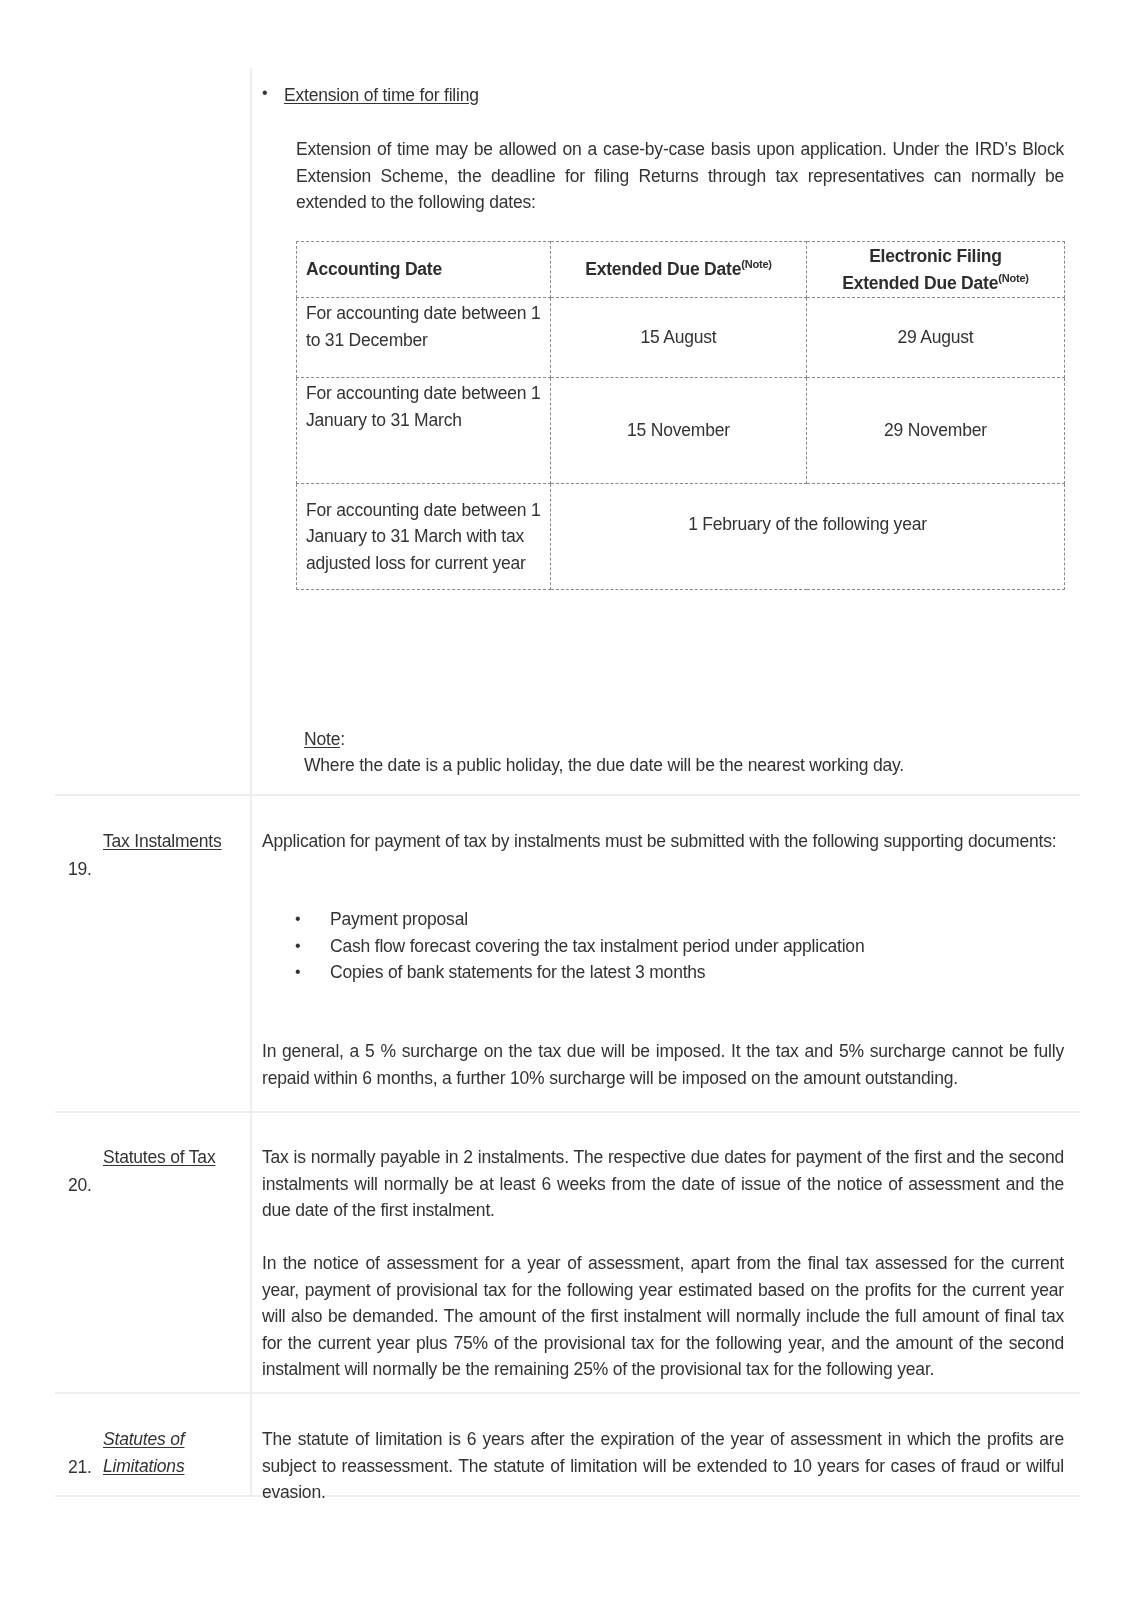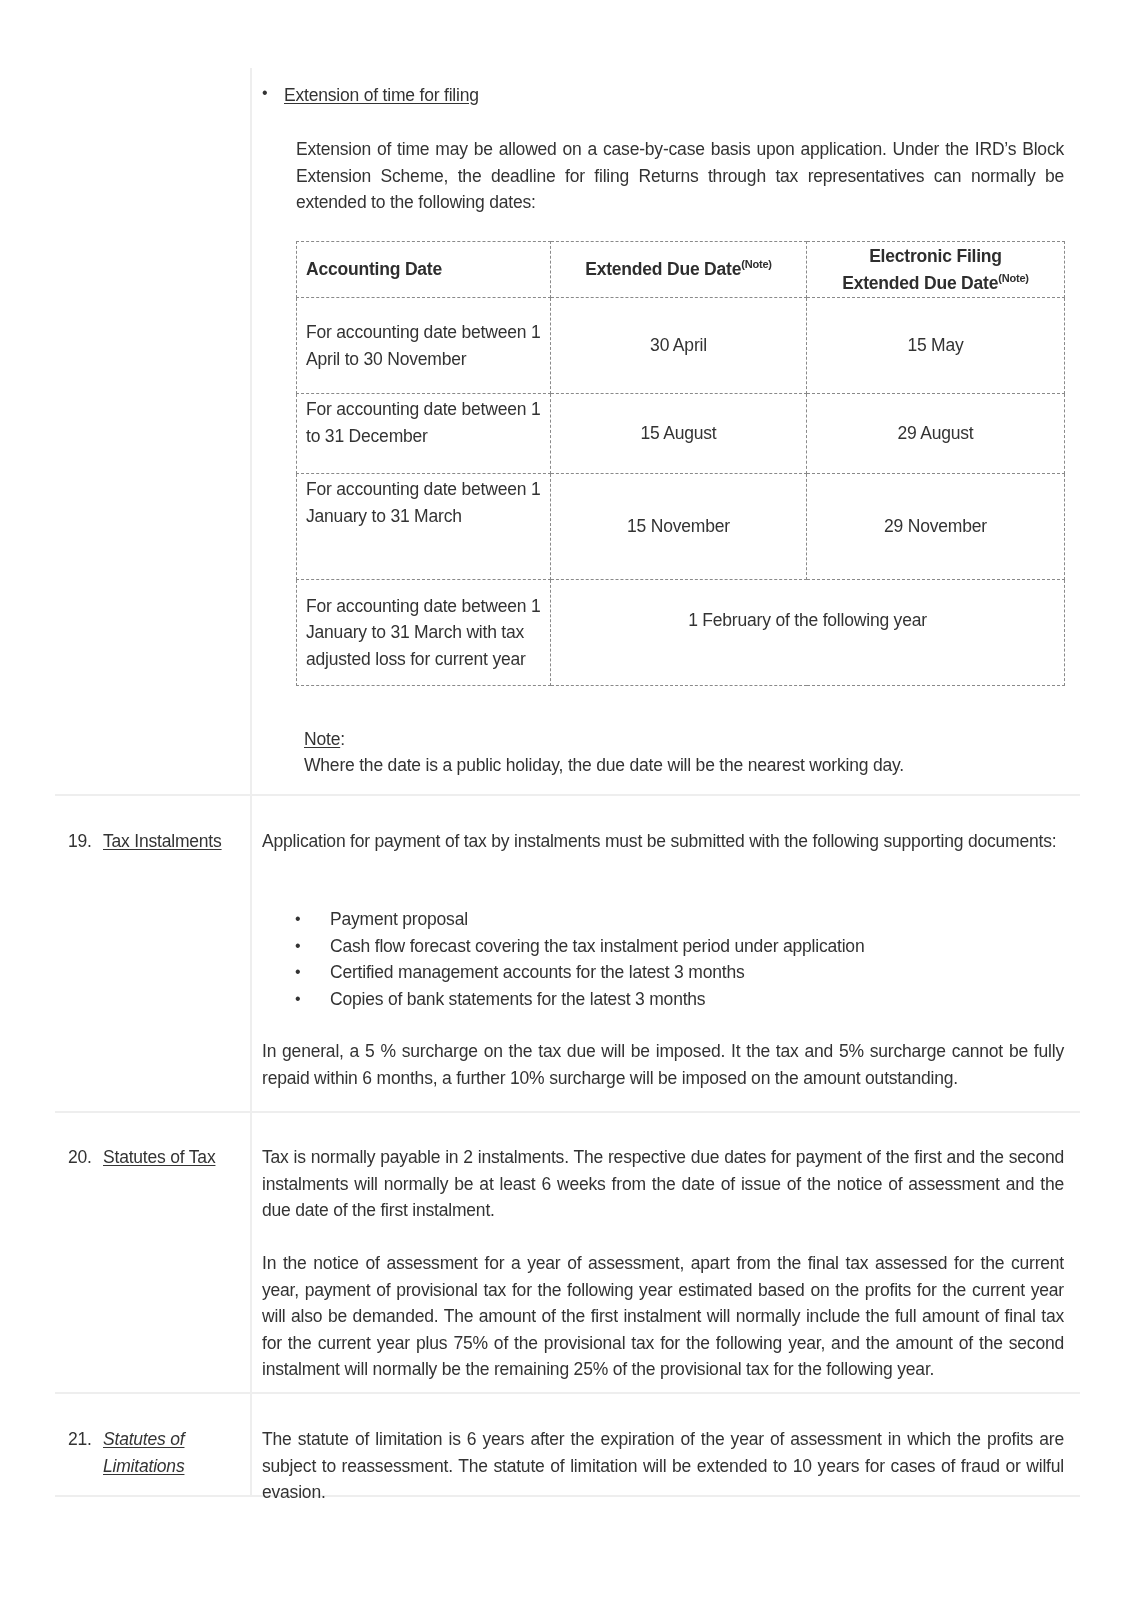--- a/index.html
+++ b/index.html
@@ -28,21 +28,21 @@
   table.ext td, table.ext th {
     border: 1px dashed #8a8a8a; padding: 0 9px; vertical-align: middle;
     line-height: 26.5px; font-size: 17.5px; color: #333;
   }
   table.ext th { font-weight: bold; color: #2e2e2e; }
   table.ext th.left { text-align: left; }
   table.ext th.center, table.ext td.center { text-align: center; }
   sup { font-size: 11px; vertical-align: 7px; line-height: 0; }
 
   .sec-label { position: absolute; left: 68px; line-height: 26.5px; }
-  .sec-num { display: inline-block; width: 34px; }
+  .sec-num { display: inline-block; width: 34px; margin-top: 28px; }
 
   ul.items { position: absolute; left: 262px; top: 906px; margin: 0; padding: 0; list-style: none; }
   ul.items li { position: relative; padding-left: 68px; line-height: 26.5px; }
   ul.items li::before { content: "\2022"; position: absolute; left: 33px; font-size: 16px; }
 </style>
 </head>
 <body>
 
 <div class="page">
 
@@ -71,25 +71,20 @@
         <span>Accounting Date</span>
       </th>
       <th class="center">
         <span>Extended Due Date</span><sup>(Note)</sup>
       </th>
       <th class="center">
         <span>Electronic Filing</span><br>
         <span>Extended Due Date</span><sup>(Note)</sup>
       </th>
     </tr>
-    <tr style="height:96px;">
-      <td>For accounting date between 1 April to 30 November</td>
-      <td class="center">30 April</td>
-      <td class="center">15 May</td>
-    </tr>
     <tr style="height:80px;">
       <td style="vertical-align:top; padding-top:2px;"><span>For accounting date between 1 to 31 December</span></td>
       <td class="center">15 August</td>
       <td class="center">29 August</td>
     </tr>
     <tr style="height:106px;">
       <td style="vertical-align:top; padding-top:2px;"><span>For accounting date between 1 January to 31 March</span></td>
       <td class="center">15 November</td>
       <td class="center">29 November</td>
     </tr>
@@ -109,21 +104,20 @@
     <span class="sec-num">19.</span>
   </div>
   <div class="text" style="left:103px; top:828px;">
     <u>Tax Instalments</u>
   </div>
   <div class="text justify" style="left:262px; top:828px; width:802px;">Application for payment of tax by instalments must be submitted with the following supporting documents:</div>
 
   <ul class="items">
     <li>Payment proposal</li>
     <li>Cash flow forecast covering the tax instalment period under application</li>
-    <li>Certified management accounts for the latest 3 months</li>
     <li>Copies of bank statements for the latest 3 months</li>
   </ul>
 
   <div class="text justify" style="left:262px; top:1038px; width:802px;">In general, a 5 % surcharge on the tax due will be imposed.  It the tax and 5% surcharge cannot be fully repaid within 6 months, a further 10% surcharge will be imposed on the amount outstanding.</div>
 
   <div class="sec-label" style="top:1144px;">
     <span class="sec-num">20.</span>
   </div>
   <div class="text" style="left:103px; top:1144px;">
     <u>Statutes of Tax</u>

